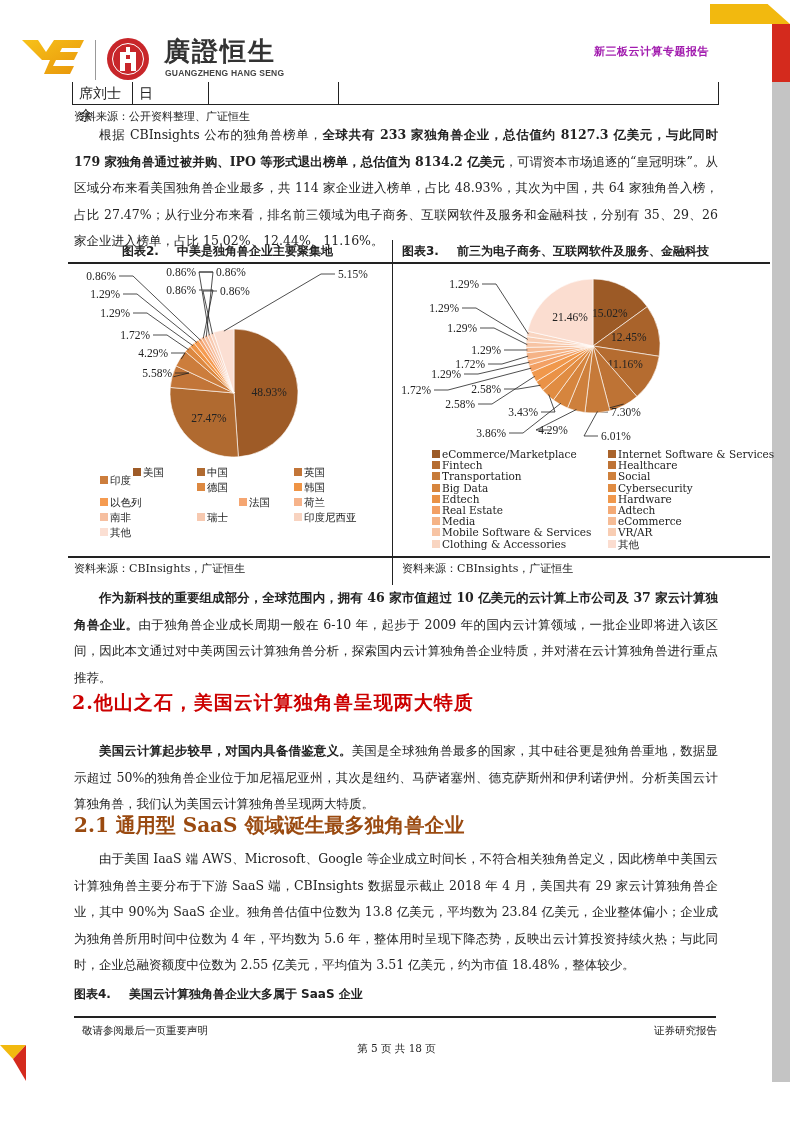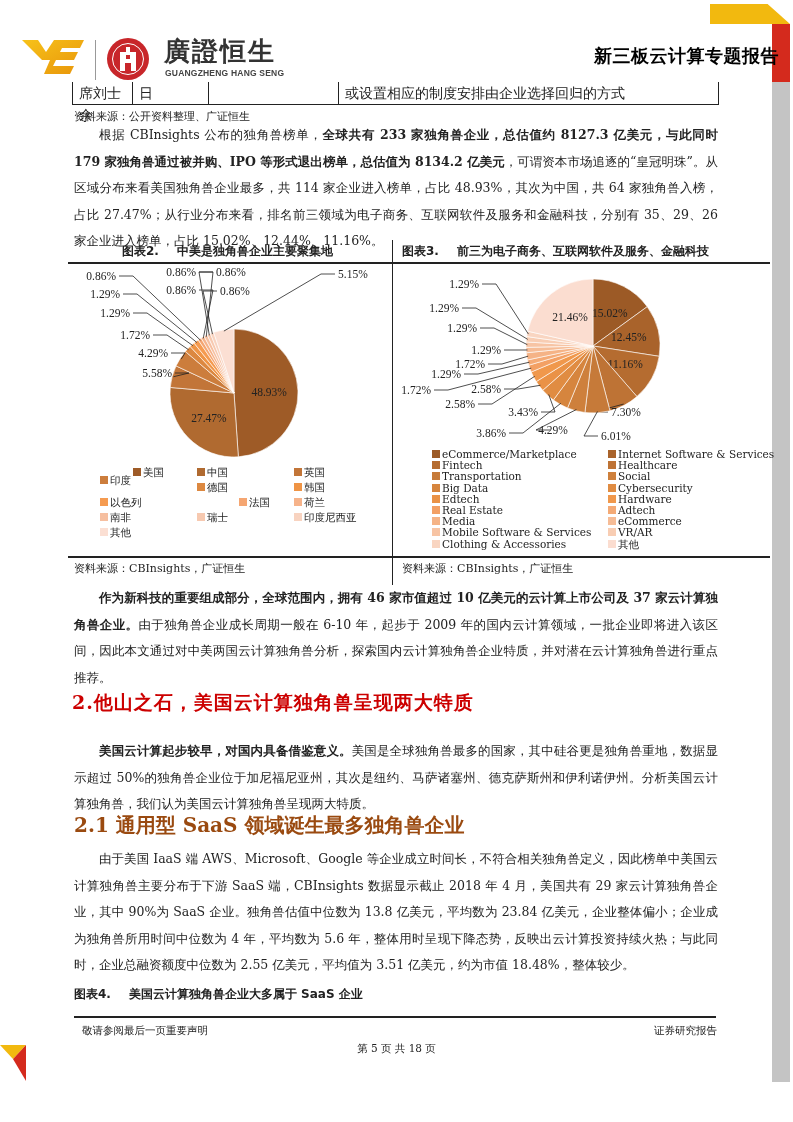--- a/index.html
+++ b/index.html
@@ -5,21 +5,21 @@
   html,body{margin:0;padding:0;background:#fff;}
   body{width:793px;height:1122px;position:relative;overflow:hidden;font-family:"DejaVu Serif","Liberation Serif",serif;color:#222;}
   .abs{position:absolute;}
   
   .logo-ye{left:22px;top:38px;width:62px;height:38px;}
   .logo-divider{left:95px;top:40px;width:1px;height:40px;background:#999;}
   .logo-seal{left:107px;top:38px;width:42px;height:42px;border-radius:50%;background:#c8262a;}
   .logo-seal-inner{left:5px;top:5px;width:32px;height:32px;border-radius:50%;border:1px solid #fff;box-sizing:border-box;}
   .logo-cn{left:164px;top:36px;font-family:"DejaVu Sans","Liberation Sans",sans-serif;font-size:26px;font-weight:bold;color:#333;letter-spacing:2px;line-height:30px;}
   .logo-en{left:165px;top:68px;font-family:"Liberation Sans",sans-serif;font-size:8.5px;font-weight:bold;color:#444;letter-spacing:0.2px;}
-  .report-title{left:594px;top:44px;font-family:"DejaVu Sans","Liberation Sans",sans-serif;font-size:18px;font-weight:bold;color:#000000;letter-spacing:0.5px;}
+  .report-title{left:594px;top:44px;font-family:"DejaVu Sans","Liberation Sans",sans-serif;font-size:11px;font-weight:bold;color:#a21caf;letter-spacing:0.5px;}
   .deco-yellow{left:710px;top:4px;width:80px;height:20px;background:#f2b90f;clip-path:polygon(0 0,72% 0,100% 100%,0 100%);}
   .deco-red{left:772px;top:24px;width:18px;height:58px;background:#d42a1d;}
   .deco-gray{left:772px;top:82px;width:18px;height:1000px;background:#c4c4c4;}
   .corner{left:0;top:1045px;width:26px;height:36px;}
   
   .toptable{left:72px;top:82px;width:647px;height:23px;border-left:1px solid #222;border-right:1px solid #222;border-bottom:1.5px solid #222;box-sizing:border-box;font-size:14px;}
   .cell{position:absolute;top:0;height:22px;line-height:22px;border-right:1px solid #222;box-sizing:border-box;padding-left:6px;}
   .txt{font-size:12.5px;line-height:26.5px;text-align:justify;}
   .src{font-size:11px;}
   .b{font-weight:bold;}
@@ -56,21 +56,20 @@
     </svg>
 </div>
 <div class="abs logo-cn">廣證恒生</div>
 <div class="abs logo-en">GUANGZHENG HANG SENG</div>
 <div class="abs report-title">新三板云计算专题报告</div>
 
 <div class="abs toptable">
   <div class="cell" style="left:0;width:60px;">席刘士余</div>
   <div class="cell" style="left:60px;width:76px;">日</div>
   <div class="cell" style="left:136px;width:130px;"></div>
-  <div class="cell" style="left:266px;width:379px;border-right:none;">或设置相应的制度安排由企业选择回归的方式</div>
 </div>
 
 <div class="abs src" style="left:74px;top:109px;">资料来源：公开资料整理、广证恒生</div>
 
 <div class="abs txt" style="left:74px;top:122px;width:644px;text-indent:2em;">
   <span>根据 CBInsights 公布的独角兽榜单，</span><span class="b">全球共有 233 家独角兽企业，总估值约 8127.3 亿美元，与此同时 179 家独角兽通过被并购、IPO 等形式退出榜单，总估值为 8134.2 亿美元</span><span>，可谓资本市场追逐的“皇冠明珠”。从区域分布来看美国独角兽企业最多，共 114 家企业进入榜单，占比 48.93%，其次为中国，共 64 家独角兽入榜，占比 27.47%；从行业分布来看，排名前三领域为电子商务、互联网软件及服务和金融科技，分别有 35、29、26 家企业进入榜单，占比 15.02%、12.44%、11.16%。</span>
 </div>
 
 <div class="abs fig-title" style="left:74px;top:243px;padding-left:48px;">
   <span>图表2.</span><span style="margin-left:18px">中美是独角兽企业主要聚集地</span>

